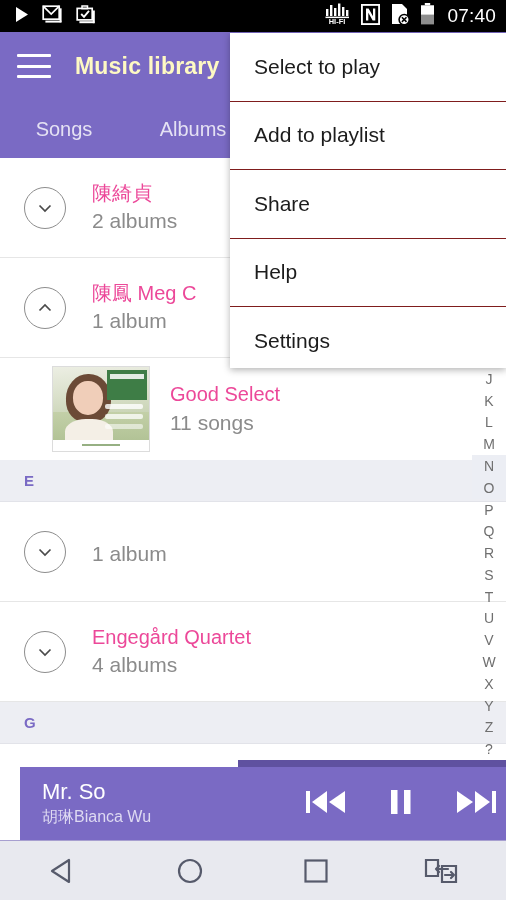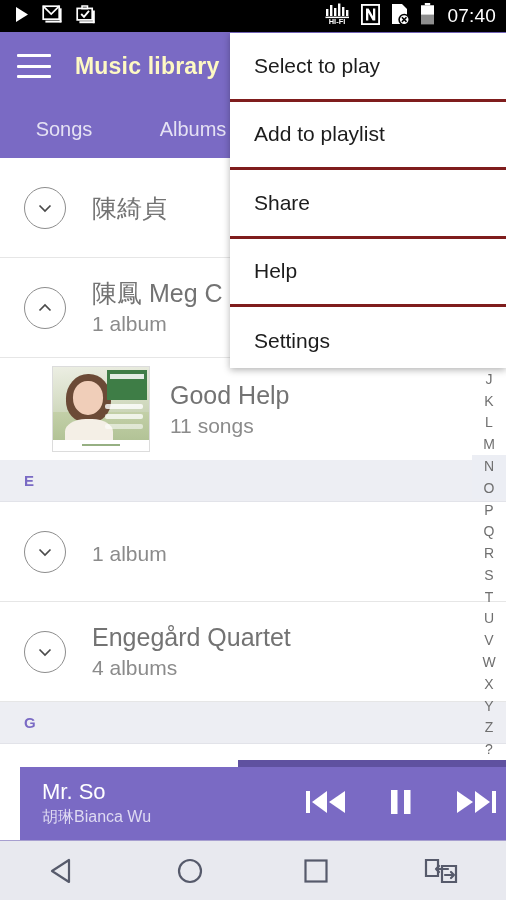--- a/index.html
+++ b/index.html
@@ -59,21 +59,21 @@
   }
   .row:last-child { border-bottom:none; }
   .circle-btn {
     width:42px; height:42px; margin-left:24px; margin-right:26px;
     border:1px solid #8d8d8d; border-radius:50%;
     display:flex; align-items:center; justify-content:center; flex:none; cursor:pointer;
   }
   .chev { width:16px; height:16px; display:block; }
   .row-text { display:flex; flex-direction:column; justify-content:center; min-width:0; }
   .row-title {
-    font-size:25px; color:#737373; line-height:1.12; white-space:nowrap;
+    font-size:20px; color:#ec4899; line-height:1.12; white-space:nowrap;
     overflow:hidden;
   }
   .row-sub { font-size:21px; color:#8b8b8b; margin-top:5px; white-space:nowrap; }
 
   
   .album-row { height:102px; display:flex; align-items:center; background:#ffffff; border-bottom:none; }
   .album-art {
     width:98px; height:86px; margin-left:52px; margin-right:20px; flex:none;
     position:relative; overflow:hidden; background:#cfd8c4;
     border:1px solid #dcdcdc;
@@ -111,21 +111,21 @@
   .az-letter.hl { background:#eceef4; }
 
   
   .menu {
     position:absolute; top:33px; left:230px; width:276px; height:335px;
     background:#ffffff; z-index:20;
     box-shadow:0 2px 7px rgba(0,0,0,0.30);
   }
   .menu-item {
     height:68.5px; display:flex; align-items:center;
-    border-bottom:3px solid #7f1d1d; cursor:pointer;
+    border-bottom:1px solid #7f1d1d; cursor:pointer;
     font-size:21px; color:#1c1c1c; padding-left:24px;
   }
   .menu-item:last-child { border-bottom:none; }
 
   
   .nowplaying {
     position:absolute; left:0; top:760px; width:506px; height:80px;
     background:#7a6ac4;
     margin-left:20px;
   }
@@ -235,20 +235,21 @@
   <div class="content">
 
     <div class="row">
       <div class="circle-btn">
         <svg class="chev" viewBox="0 0 16 16">
             <polyline points="2.5,5.5 8,11 13.5,5.5" fill="none" stroke="#4a4a4a" stroke-width="1.7"></polyline>
           </svg>
       </div>
       <div class="row-text">
         <span class="row-title">陳綺貞</span>
+        <span class="row-sub">2 albums</span>
       </div>
     </div>
 
     <div class="row">
       <div class="circle-btn">
         <svg class="chev" viewBox="0 0 16 16">
             <polyline points="2.5,10.5 8,5 13.5,10.5" fill="none" stroke="#4a4a4a" stroke-width="1.7"></polyline>
           </svg>
       </div>
       <div class="row-text">
@@ -262,21 +263,21 @@
         <div class="aa-sky"></div>
           <div class="aa-grass"></div>
         <div class="aa-hair"></div>
           <div class="aa-face"></div>
           <div class="aa-body"></div>
         <div class="aa-label"></div>
           <div class="aa-script"></div>
           <div class="aa-foot"></div>
       </div>
       <div class="row-text">
-        <span class="row-title">Good Help</span>
+        <span class="row-title">Good Select</span>
         <span class="row-sub">11 songs</span>
       </div>
     </div>
 
     <div class="section">
       <span class="section-letter">E</span>
     </div>
 
     <div class="row">
       <div class="circle-btn">

